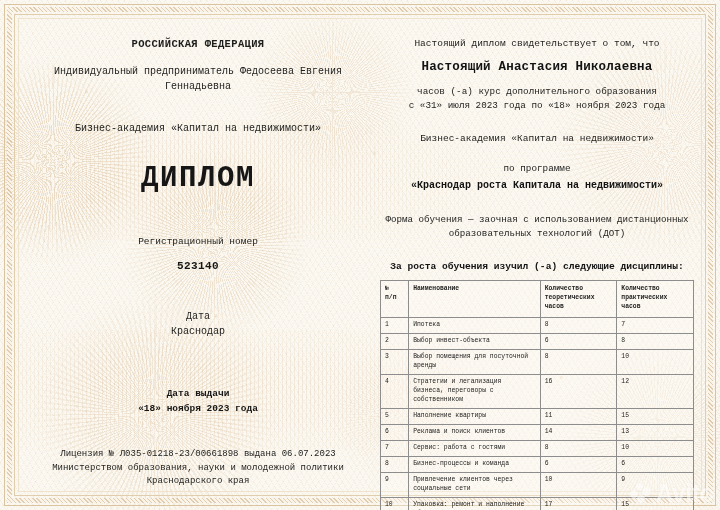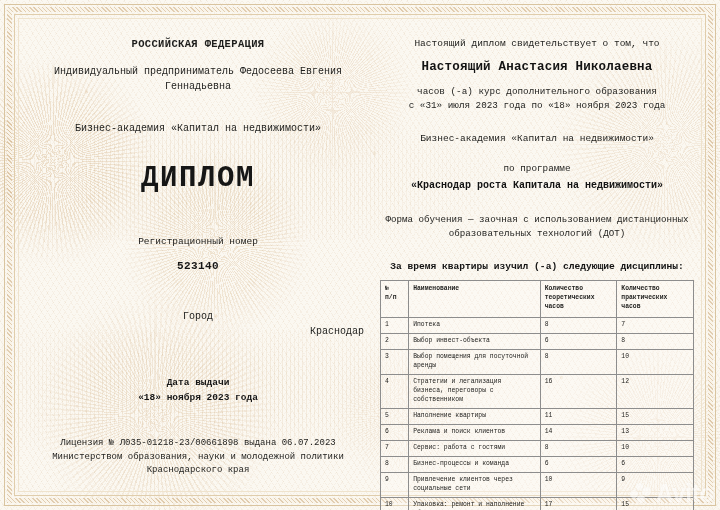--- a/index.html
+++ b/index.html
@@ -182,27 +182,26 @@
   }
   .city-label {
     font-size: 10px;
     color: #1d1d1b;
     margin-top: 39px;
   }
   .city-name {
     font-size: 10px;
     color: #1d1d1b;
     margin-top: 4px;
-    text-align: right;
   }
   .date-label {
     font-size: 9.5px;
     font-weight: 700;
     color: #161616;
-    margin-top: 40px;
+    margin-top: 51px;
     text-align: center;
   }
   .date-value {
     font-size: 9.5px;
     font-weight: 700;
     color: #161616;
     margin-top: 4px;
   }
   .license {
     font-size: 9px;
@@ -355,21 +354,21 @@
         <div>Индивидуальный предприниматель Федосеева Евгения Геннадьевна</div>
       </div>
 
       <div class="academy-left">Бизнес-академия «Капитал на недвижимости»</div>
 
       <div class="diploma-word">ДИПЛОМ</div>
 
       <div class="reg-label">Регистрационный номер</div>
       <div class="reg-number">523140</div>
 
-      <div class="city-label">Город</div>
+      <div class="city-label">Дата</div>
       <div class="city-name">Краснодар</div>
 
       <div class="date-label">Дата выдачи</div>
       <div class="date-value">«18» ноября 2023 года</div>
 
       <div class="license" style="white-space: pre-line;">Лицензия № Л035-01218-23/00661898 выдана 06.07.2023
 Министерством образования, науки и молодежной политики
 Краснодарского края</div>
     </div>
 
@@ -383,21 +382,21 @@
         <div>с «31» июля 2023 года по «18» ноября 2023 года</div>
       </div>
 
       <div class="academy-right">Бизнес-академия «Капитал на недвижимости»</div>
 
       <div class="by-program">по программе</div>
       <div class="program-title">«Краснодар роста Капитала на недвижимости»</div>
 
       <div class="study-form">Форма обучения — заочная с использованием дистанционных образовательных технологий (ДОТ)</div>
 
-      <div class="disciplines-heading">За время квартиры изучил (-а) следующие дисциплины:</div>
+      <div class="disciplines-heading">За роста обучения изучил (-а) следующие дисциплины:</div>
 
       <table class="disciplines">
         <colgroup>
           <col class="c-num">
             <col class="c-name">
             <col class="c-theor">
             <col class="c-prac">
         </colgroup>
         <thead>
           <tr>

